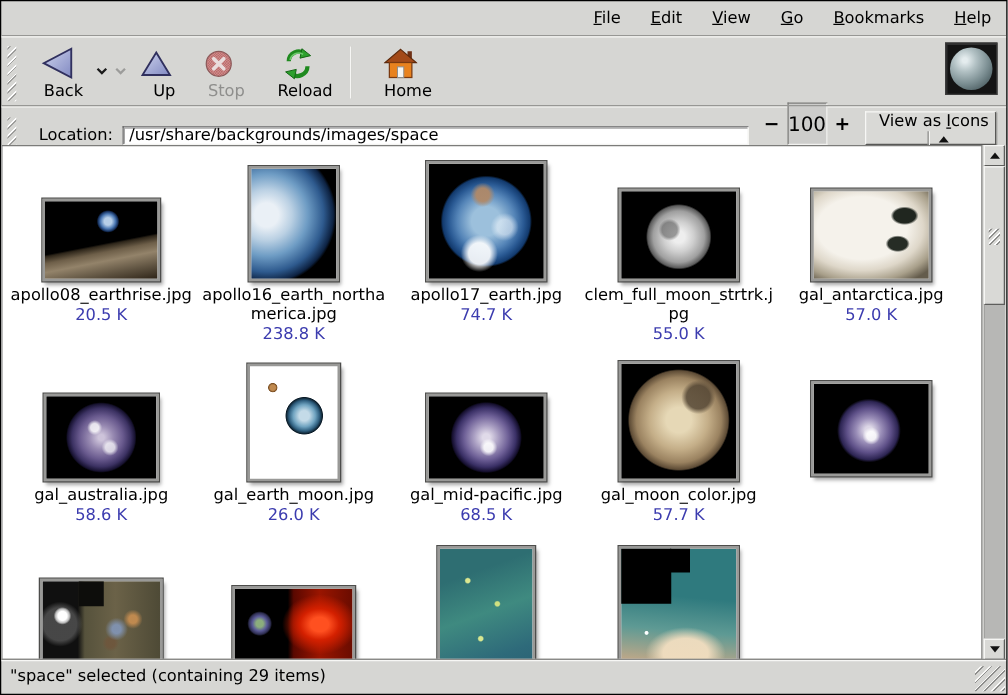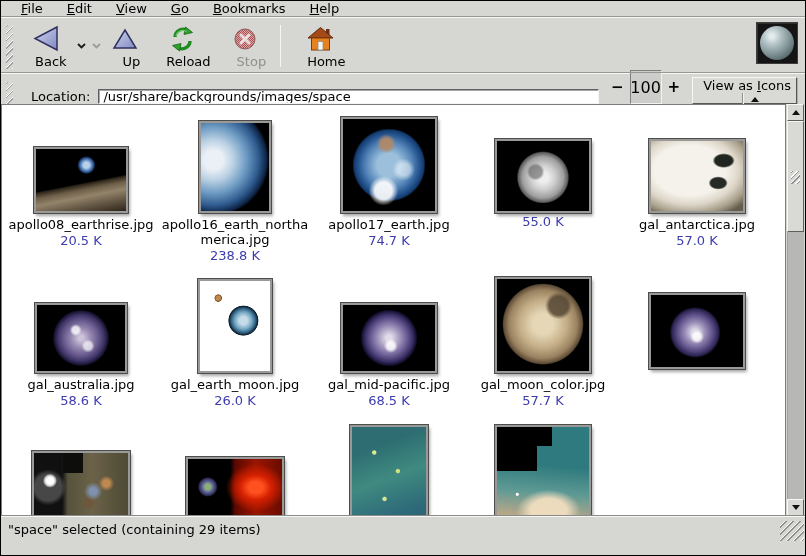--- a/index.html
+++ b/index.html
@@ -4,22 +4,22 @@
 <style>
   html,body{margin:0;padding:0;background:#555;}
   *{box-sizing:border-box;}
   .window{
     position:relative;width:806px;height:556px;margin:0;
     background:#d6d6d3;border:1px solid #000;
     font-family:"DejaVu Sans","Liberation Sans",sans-serif;font-size:13px;color:#000;
     overflow:hidden;
   }
   
-  .menubar{display:flex;align-items:center;height:16px;padding-left:8px;
-    border-bottom:1px solid #979794;}
+  .menubar{display:flex;align-items:center;height:28px;padding-left:8px;
+    border-bottom:1px solid #979794;justify-content:flex-end;}
   .menu-item{padding:5px 12px;cursor:default;white-space:nowrap;}
   .mn-u{text-decoration:underline;}
   
   .toolbar{position:relative;height:56px;display:flex;align-items:flex-start;
     padding:2px 4px 0 4px;border-top:1px solid #f7f7f5;border-bottom:1px solid #979794;}
   .handle{width:7px;height:44px;margin:5px 3px 0 1px;
     background:repeating-linear-gradient(135deg,#fdfdfd 0 1px,#9e9e9c 1px 2px,#d6d6d3 2px 5px);}
   .tbtn{display:flex;flex-direction:column;align-items:center;padding:3px 7px 1px 7px;}
   .ticon{height:31px;display:flex;align-items:center;justify-content:center;}
   .tlabel{line-height:15px;margin-left:12px;}
@@ -198,41 +198,41 @@
 
     <div class="tbtn">
       <div class="ticon">
         <svg width="26" height="24" viewBox="0 0 26 24">
             <path d="M13 3 L24 21 L2 21 Z" fill="url(#lav)" stroke="#30305e" stroke-width="1.5"></path>
           </svg>
       </div>
       <div class="tlabel">Up</div>
     </div>
 
+    <div class="tbtn disabled">
+      <div class="ticon">
+        <svg width="24" height="24" viewBox="0 0 24 24">
+          <circle cx="12" cy="12" r="10" fill="url(#dithr)" stroke="#8c5a5a"></circle>
+          <path d="M8 8 L16 16 M16 8 L8 16" stroke="#e9dcdc" stroke-width="3" stroke-linecap="round"></path>
+        </svg>
+      </div>
+      <div class="tlabel">Stop</div>
+    </div>
+
     <div class="tbtn">
       <div class="ticon">
         <svg width="27" height="26" viewBox="0 0 27 26">
           <path d="M6 11 A8 8 0 0 1 19 5" fill="none" stroke="#1f8a1f" stroke-width="3.4"></path>
           <polygon points="16.5,1 23.5,6.5 15,8.5" fill="#2da02d" stroke="#156615" stroke-width="0.8"></polygon>
           <path d="M21 15 A8 8 0 0 1 8 21" fill="none" stroke="#1f8a1f" stroke-width="3.4"></path>
           <polygon points="10.5,25 3.5,19.5 12,17.5" fill="#2da02d" stroke="#156615" stroke-width="0.8"></polygon>
           <path d="M7 10 A7 7 0 0 1 17.5 5.5" fill="none" stroke="#6cc86c" stroke-width="1.2"></path>
         </svg>
       </div>
       <div class="tlabel">Reload</div>
-    </div>
-
-    <div class="tbtn disabled">
-      <div class="ticon">
-        <svg width="24" height="24" viewBox="0 0 24 24">
-          <circle cx="12" cy="12" r="10" fill="url(#dithr)" stroke="#8c5a5a"></circle>
-          <path d="M8 8 L16 16 M16 8 L8 16" stroke="#e9dcdc" stroke-width="3" stroke-linecap="round"></path>
-        </svg>
-      </div>
-      <div class="tlabel">Stop</div>
     </div>
 
     <div class="tsep"></div>
 
     <div class="tbtn">
       <div class="ticon">
         <svg width="27" height="26" viewBox="0 0 27 26">
           <rect x="19" y="3" width="3.5" height="6" fill="#6e3014"></rect>
           <polygon points="13.5,1.5 26,12 1,12" fill="#a34a18" stroke="#5c2a0c" stroke-width="1"></polygon>
           <rect x="4.5" y="12" width="18" height="12" fill="#e8821e" stroke="#7a3a10" stroke-width="1"></rect>
@@ -287,20 +287,21 @@
           <div class="thumbbox">
               <div class="thumb t-blue-marble"></div>
             </div>
           <div class="fname">apollo17_earth.jpg</div>
           <div class="fsize">74.7 K</div>
         </div>
         <div class="cell">
           <div class="thumbbox">
               <div class="thumb t-clem-moon"></div>
             </div>
+          <div class="fname">clem_full_moon_strtrk.jpg</div>
           <div class="fsize">55.0 K</div>
         </div>
 
         <div class="cell">
           <div class="thumbbox">
               <div class="thumb t-antarctica"></div>
             </div>
           <div class="fname">gal_antarctica.jpg</div>
           <div class="fsize">57.0 K</div>
         </div>

